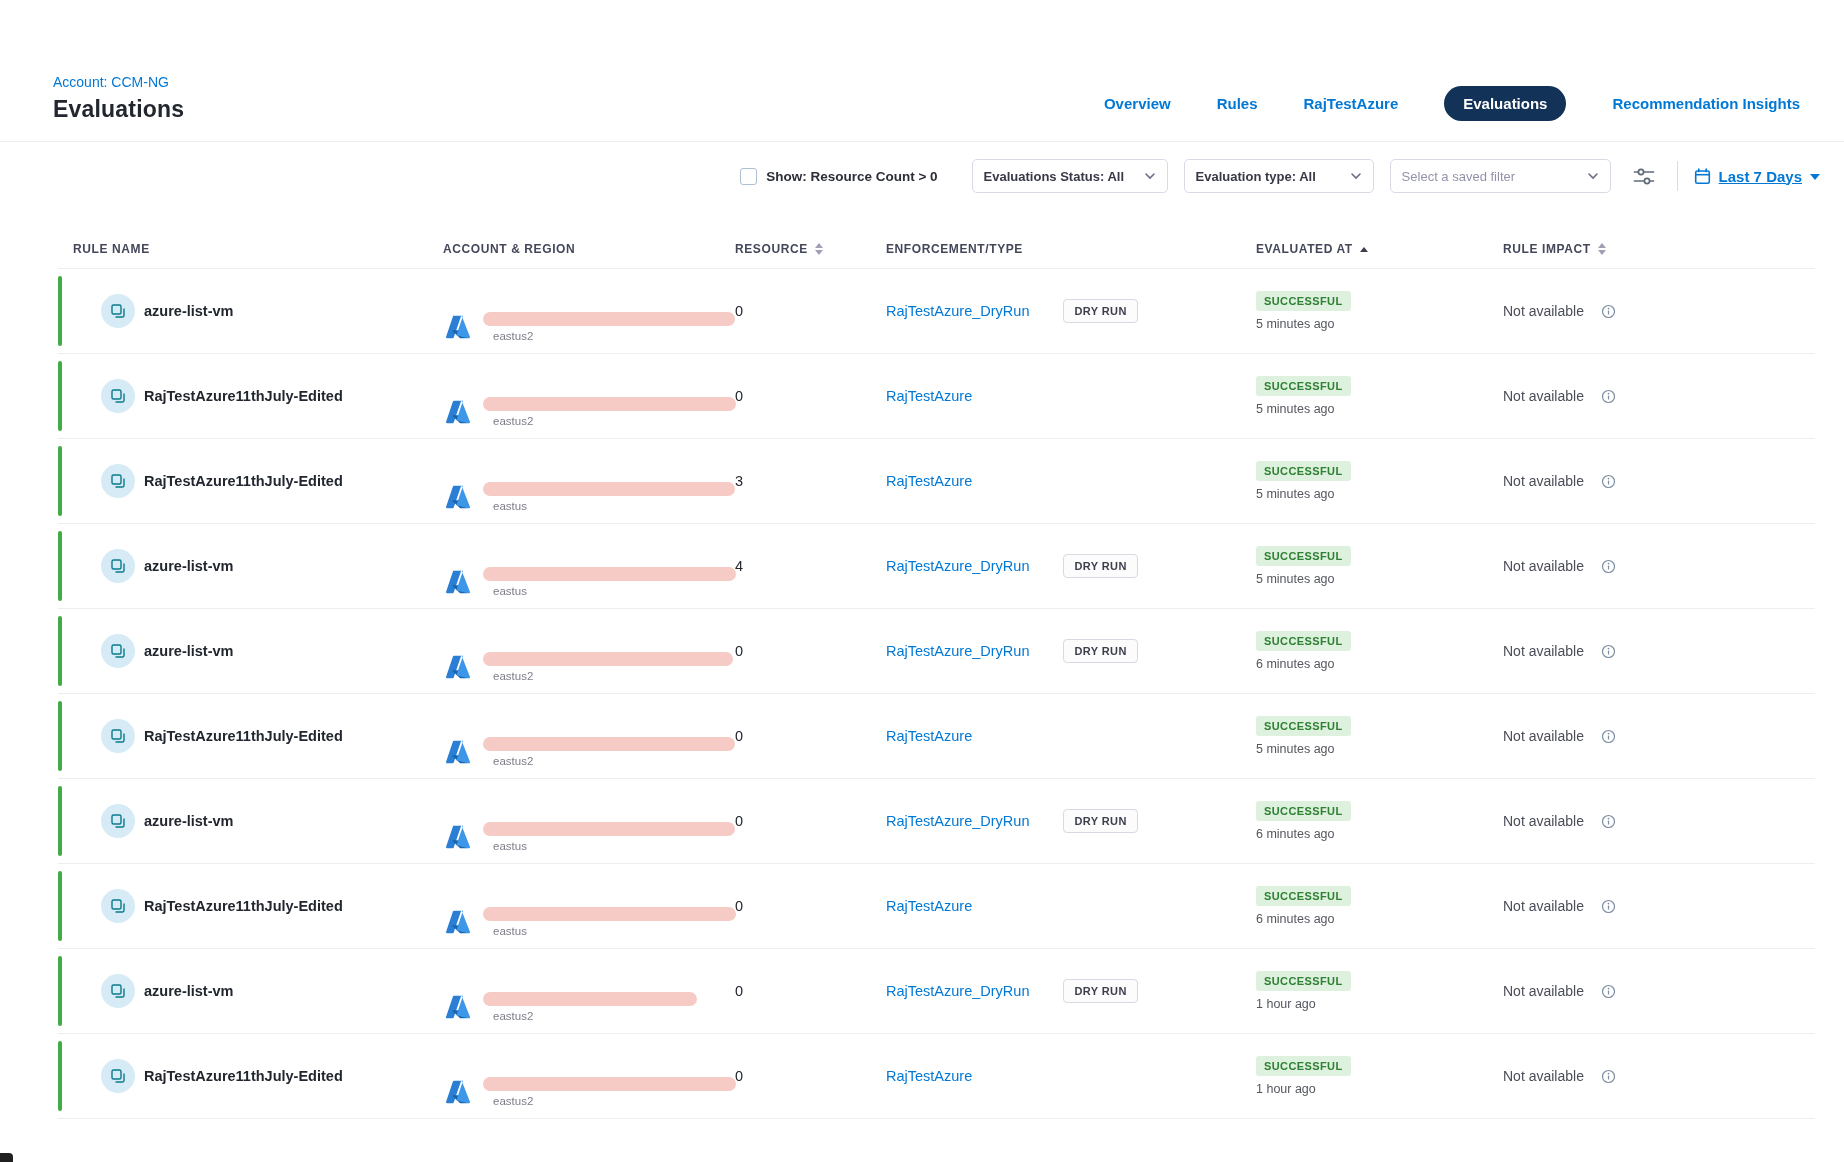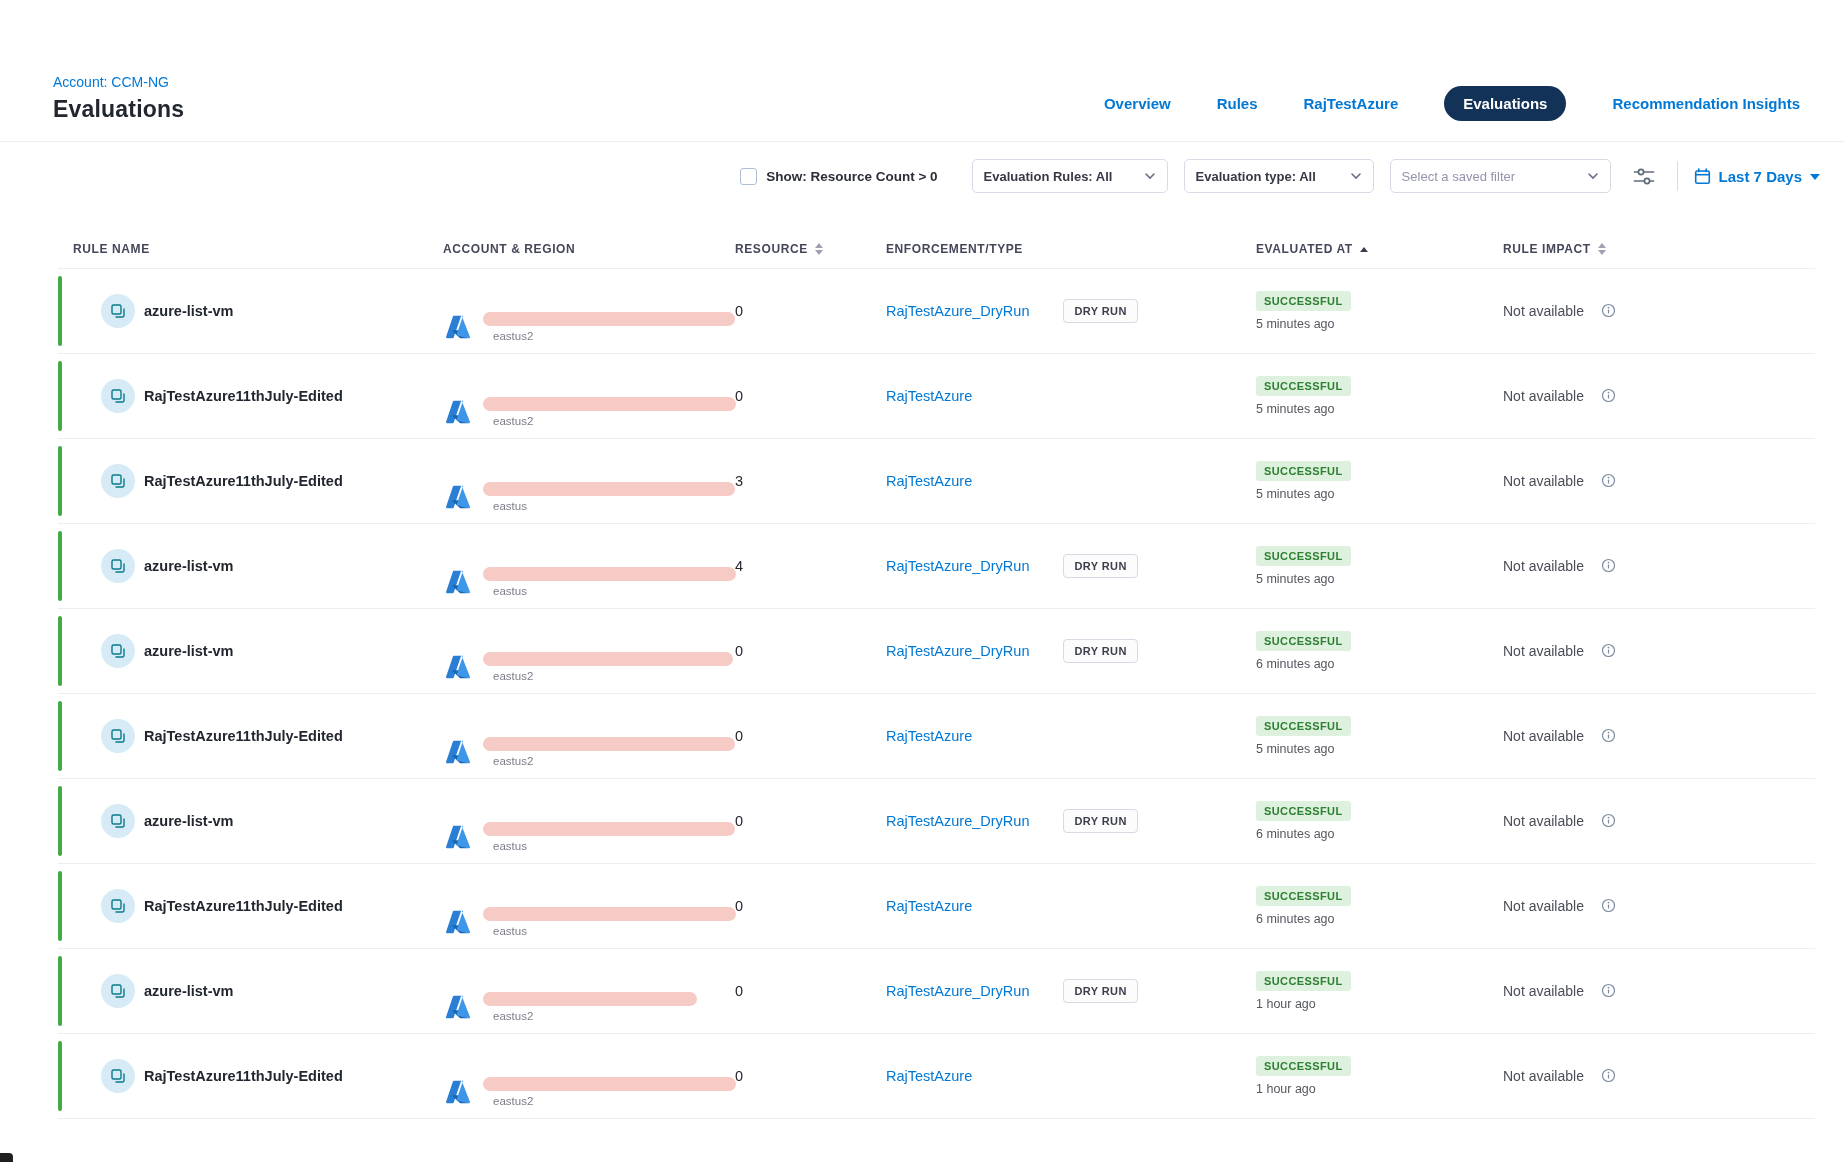--- a/index.html
+++ b/index.html
@@ -47,21 +47,21 @@
   .select-value{font-size:13px;font-weight:600;color:#383946;white-space:nowrap;}
   .select-value.placeholder{color:#9293ab;font-weight:400;}
   .w1{width:196px;}.w2{width:190px;}.w3{width:221px;}
   .icon-btn{
     border:none;background:transparent;padding:6px;cursor:pointer;display:flex;align-items:center;
   }
   .vdiv{width:1px;height:30px;background:#d9dae5;}
   .date-btn{
     border:none;background:transparent;display:flex;align-items:center;gap:8px;cursor:pointer;padding:0;
   }
-  .date-label{font-size:15px;font-weight:600;color:#0278d5;white-space:nowrap;}
+  .date-label{font-size:15px;font-weight:600;color:#0278d5;white-space:nowrap;text-decoration:underline;}
   .caret-blue{
     width:0;height:0;border-left:5px solid transparent;border-right:5px solid transparent;
     border-top:6px solid #0278d5;margin-top:2px;
   }
 
   
   .thead,.tr{
     display:grid;
     grid-template-columns:385px 292px 151px 370px 247px 1fr;
     margin-left:58px;margin-right:29px;
@@ -95,21 +95,21 @@
   .dry-badge{
     font-size:11px;font-weight:700;letter-spacing:.4px;color:#3c3e4c;
     border:1px solid #d8dae3;background:#fcfcfd;border-radius:4px;padding:5px 10px;white-space:nowrap;
   }
   .td-eval{display:flex;flex-direction:column;align-items:flex-start;gap:6px;}
   .status-badge{
     font-size:11px;font-weight:700;letter-spacing:.4px;color:#2e8032;background:#def0de;
     border-radius:3px;padding:4px 8px;white-space:nowrap;
   }
   .time{font-size:12.5px;color:#55575f;}
-  .td-cost{display:flex;align-items:flex-start;gap:17px;}
+  .td-cost{display:flex;align-items:center;gap:17px;}
   .cost-text{font-size:14px;color:#4b4d57;white-space:nowrap;}
   .info-ic{display:flex;align-items:center;cursor:pointer;}
 
   .corner-artifact{
     position:absolute;left:0;bottom:0;width:13px;height:9px;background:#202020;border-top-right-radius:4px;
   }
 </style>
 </head>
 <body>
 
@@ -130,21 +130,21 @@
   </header>
   <div class="header-divider"></div>
 
   <div class="filter-bar">
     <label class="cb">
       <span class="cb-box"></span>
       <span class="cb-label">Show: Resource Count &gt; 0</span>
     </label>
 
     <div class="select w1">
-      <span class="select-value">Evaluation Rules: All</span>
+      <span class="select-value">Evaluations Status: All</span>
       <svg width="12" height="8" viewBox="0 0 12 8">
           <path d="M2 2l4 4 4-4" stroke="#6b6d85" stroke-width="1.6" fill="none" stroke-linecap="round"></path>
         </svg>
     </div>
 
     <div class="select w2">
       <span class="select-value">Evaluation type: All</span>
       <svg width="12" height="8" viewBox="0 0 12 8">
           <path d="M2 2l4 4 4-4" stroke="#6b6d85" stroke-width="1.6" fill="none" stroke-linecap="round"></path>
         </svg>

